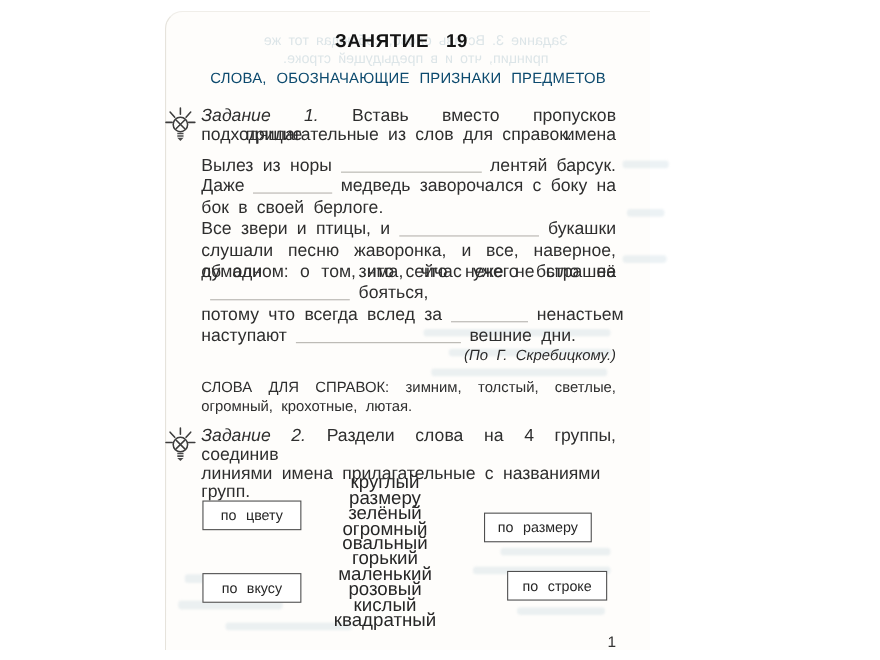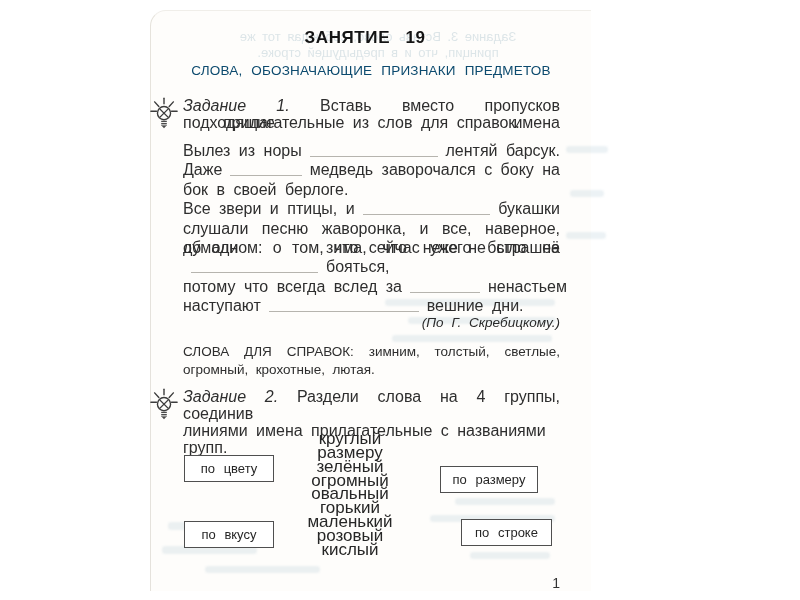--- a/index.html
+++ b/index.html
@@ -181,20 +181,21 @@
 <div id="word-list">
     <div class="word">круглый</div>
     <div class="word">размеру</div>
     <div class="word">зелёный</div>
     <div class="word">огромный</div>
     <div class="word">овальный</div>
     <div class="word">горький</div>
     <div class="word">маленький</div>
     <div class="word">розовый</div>
     <div class="word">кислый</div>
+    <div class="word">квадратный</div>
   </div>
 
 <div class="box box-color">по цвету</div>
 <div class="box box-size">по размеру</div>
 <div class="box box-taste">по вкусу</div>
 <div class="box box-shape">по строке</div>
 
 <div class="abs page-num">1</div>
 
 </body></html>

